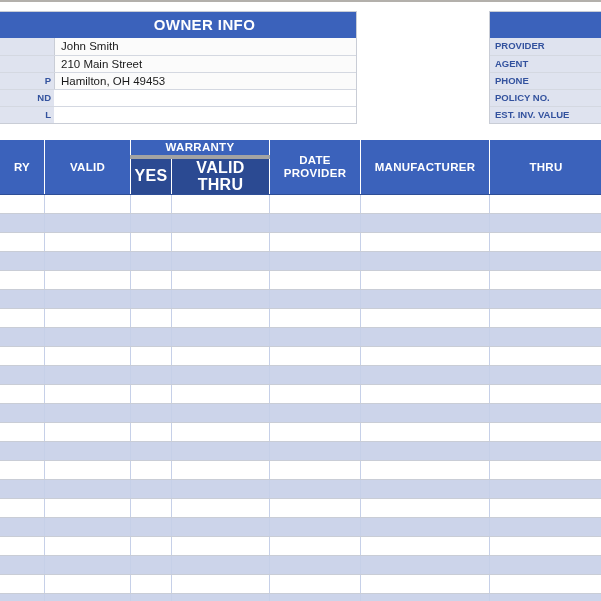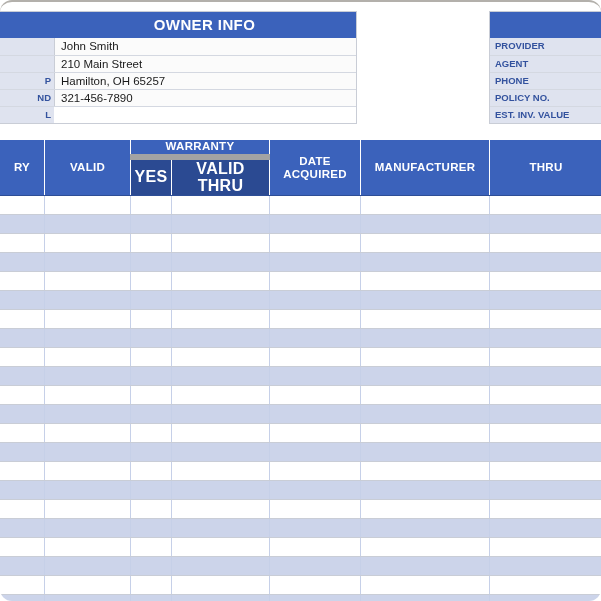--- a/index.html
+++ b/index.html
@@ -16,21 +16,20 @@
   }
 
   #sheet {
     position: relative;
     width: 601px;
     height: 601px;
     background: #ffffff;
     border-top: 2px solid #b3b0ab;
     box-sizing: border-box;
     overflow: hidden;
-    border-radius: 12px;
   }
 
   
   .owner-panel {
     position: absolute;
     left: -2px;
     top: 9px;
     width: 359px;
     border: 1px solid #c9cdd6;
     border-left: none;
@@ -143,21 +142,21 @@
     font-size: 11.5px;
     font-weight: bold;
     text-align: center;
     letter-spacing: 0.3px;
     border: 1px solid #ffffff;
     border-bottom: 1px solid #2e4e96;
     box-sizing: border-box;
     line-height: 1.12;
   }
   thead th.tall  { height: 50px; }
-  thead th.grp   { height: 17px; border-bottom: 6px solid #a3a3a3; }
+  thead th.grp   { height: 17px; border-bottom: 4px solid #a3a3a3; }
   thead th.sub {
     height: 23px;
     background: #2b4a92;
     font-size: 16px;
     border-top: none;
   }
 
   tbody td {
     height: 19px;
     border-right: 1px solid #c6d0e8;
@@ -180,25 +179,24 @@
         <div class="owner-row">
           <div class="owner-label"></div>
           <div class="owner-value">John Smith</div>
         </div>
         <div class="owner-row">
           <div class="owner-label"></div>
           <div class="owner-value">210 Main Street</div>
         </div>
         <div class="owner-row">
           <div class="owner-label">P</div>
-          <div class="owner-value">Hamilton, OH  65257</div>
+          <div class="owner-value">Hamilton, OH  49453</div>
         </div>
         <div class="owner-row">
           <div class="owner-label">ND</div>
-          <div class="owner-value">321-456-7890</div>
         </div>
         <div class="owner-row">
           <div class="owner-label">L</div>
         </div>
       </div>
   </div>
 
   <div class="ins-panel">
     <div class="ins-title"></div>
     <div id="ins-rows">
@@ -219,21 +217,21 @@
         <col style="width:98px">
         <col style="width:91px">
         <col style="width:129px">
         <col style="width:113px">
       </colgroup>
       <thead>
         <tr>
           <th class="tall" rowspan="2">RY</th>
           <th class="tall" rowspan="2">VALID</th>
           <th class="grp" colspan="2">WARRANTY</th>
-          <th class="tall" rowspan="2">DATE ACQUIRED</th>
+          <th class="tall" rowspan="2">DATE PROVIDER</th>
           <th class="tall" rowspan="2">MANUFACTURER</th>
           <th class="tall" rowspan="2">THRU</th>
         </tr>
         <tr>
           <th class="sub">YES</th>
           <th class="sub">VALID THRU</th>
         </tr>
       </thead>
       <tbody id="grid-body">
           <tr>

